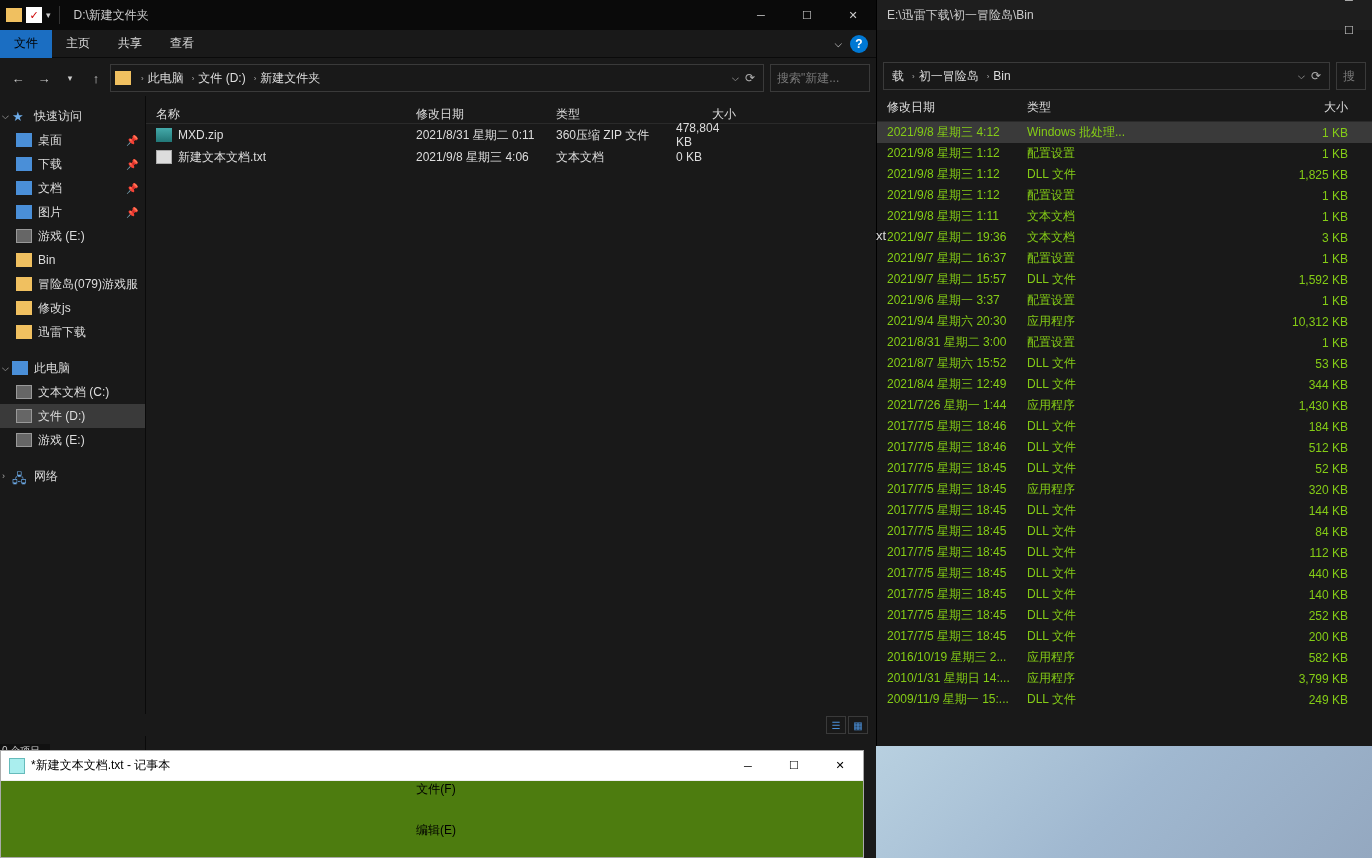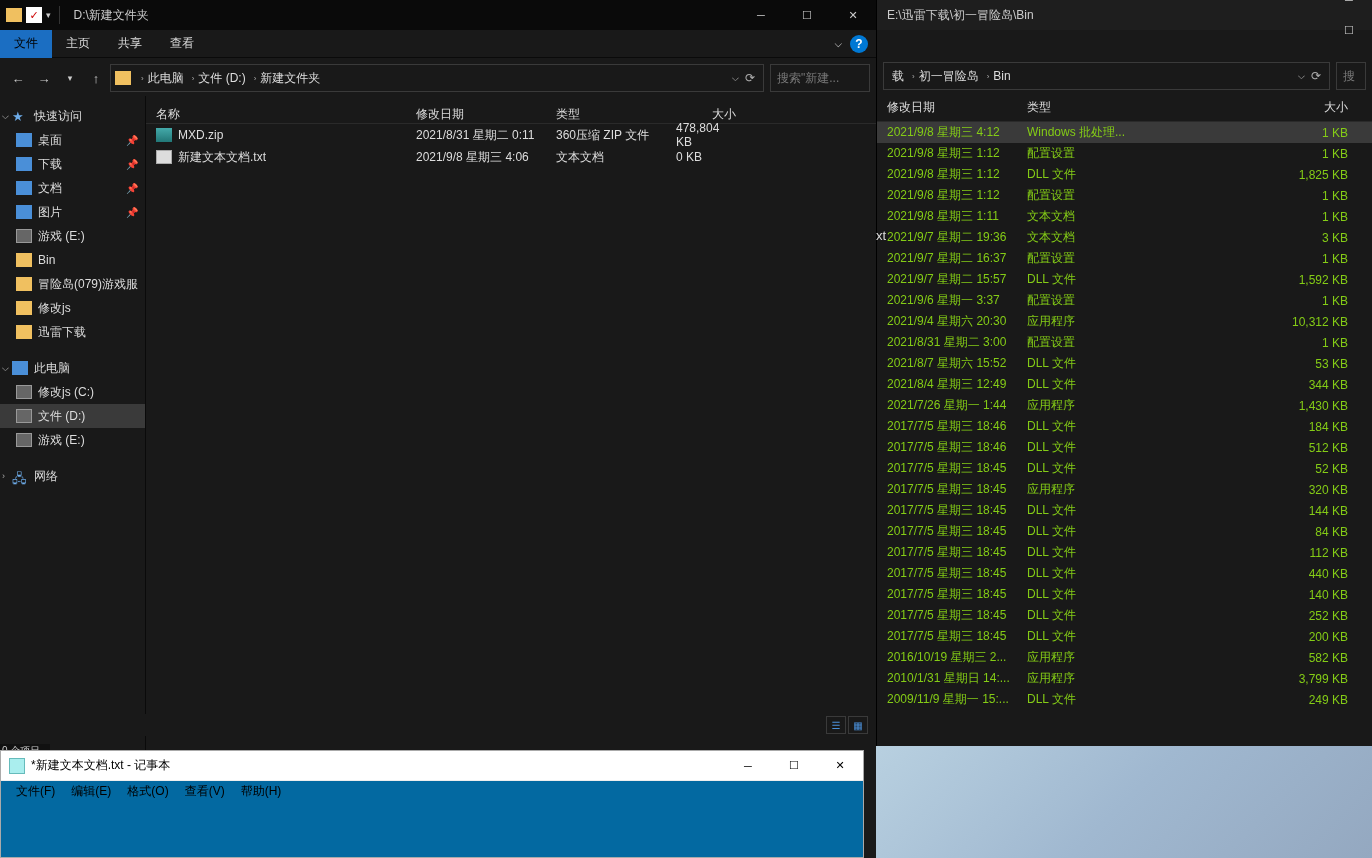--- a/index.html
+++ b/index.html
@@ -85,26 +85,26 @@
 .file-row2 { height: 21px; display: flex; align-items: center; color: #84cc16; font-size: 12px; }
 .file-row2.selected { background: #3a3a3a; }
 .file-row2 .fdate { width: 140px; padding-left: 10px; }
 .file-row2 .ftype { width: 120px; padding-left: 10px; }
 .file-row2 .fsize { flex: 1; text-align: right; padding-right: 24px; }
 .ext-fragment { position: absolute; left: 876px; top: 228px; color: #ddd; font-size: 13px; }
 
 .desktop-bg { position: absolute; left: 876px; top: 746px; width: 496px; height: 112px; background: linear-gradient(135deg, #b8d0e0 0%, #a0b8d0 50%, #94a8c0 100%); }
 
 
-.notepad { position: absolute; left: 0; top: 750px; width: 864px; height: 108px; background: #0369a1; border: 1px solid #aaa; }
+.notepad { position: absolute; left: 0; top: 750px; width: 864px; height: 108px; background: #4d7c0f; border: 1px solid #aaa; }
 .np-titlebar { height: 30px; background: #fff; display: flex; align-items: center; padding-left: 8px; font-size: 12px; color: #000; border-bottom: 1px solid #eee; }
 .np-icon { width: 16px; height: 16px; background: #aee; border: 1px solid #6bb; margin-right: 6px; }
 .np-controls { margin-left: auto; display: flex; }
 .np-btn { width: 46px; height: 30px; display: flex; align-items: center; justify-content: center; color: #000; font-size: 11px; }
-.np-menu { height: 20px; display: flex; align-items: center; padding-left: 15px; font-size: 12px; color: #000; gap: 16px; }
+.np-menu { height: 20px; display: flex; align-items: center; padding-left: 8px; font-size: 12px; color: #000; gap: 24px; flex-direction: column; }
 .np-content { padding: 4px 6px; font-size: 13px; color: #000; position: relative; }
 .np-cursor { display: inline-block; width: 1px; height: 15px; background: #000; vertical-align: middle; margin-left: 2px; }
 
 .bottom-strip { position: absolute; left: 0; top: 744px; width: 50px; height: 14px; background: #111; color: #ccc; font-size: 10px; padding-left: 2px; display: flex; align-items: center; }
 </style>
 </head>
 <body>
 
 <div class="window1">
   <div class="titlebar1">
@@ -208,21 +208,21 @@
         </div>
       <div class="side-gap"></div>
       <div class="side-item">
           <span class="expand">⌵</span>
           <span class="side-icon monitor"></span>
           <span>此电脑</span>
         </div>
       <div id="side-drives">
           <div class="side-item indent">
             <span class="side-icon drive"></span>
-            <span>修改js (C:)</span>
+            <span>文本文档 (C:)</span>
           </div>
           <div class="side-item indent selected">
             <span class="side-icon drive"></span>
             <span>文件 (D:)</span>
           </div>
           <div class="side-item indent">
             <span class="side-icon drive"></span>
             <span>游戏 (E:)</span>
           </div>
         </div>

